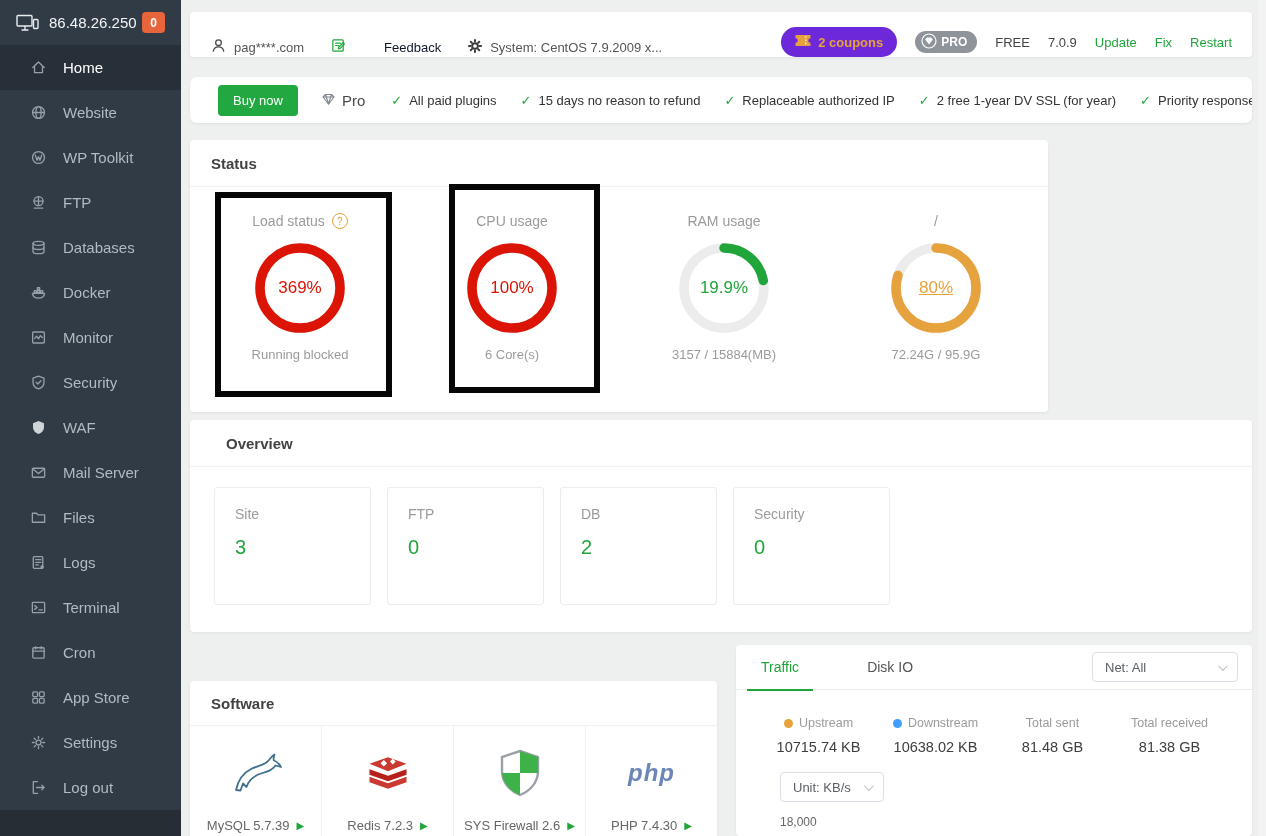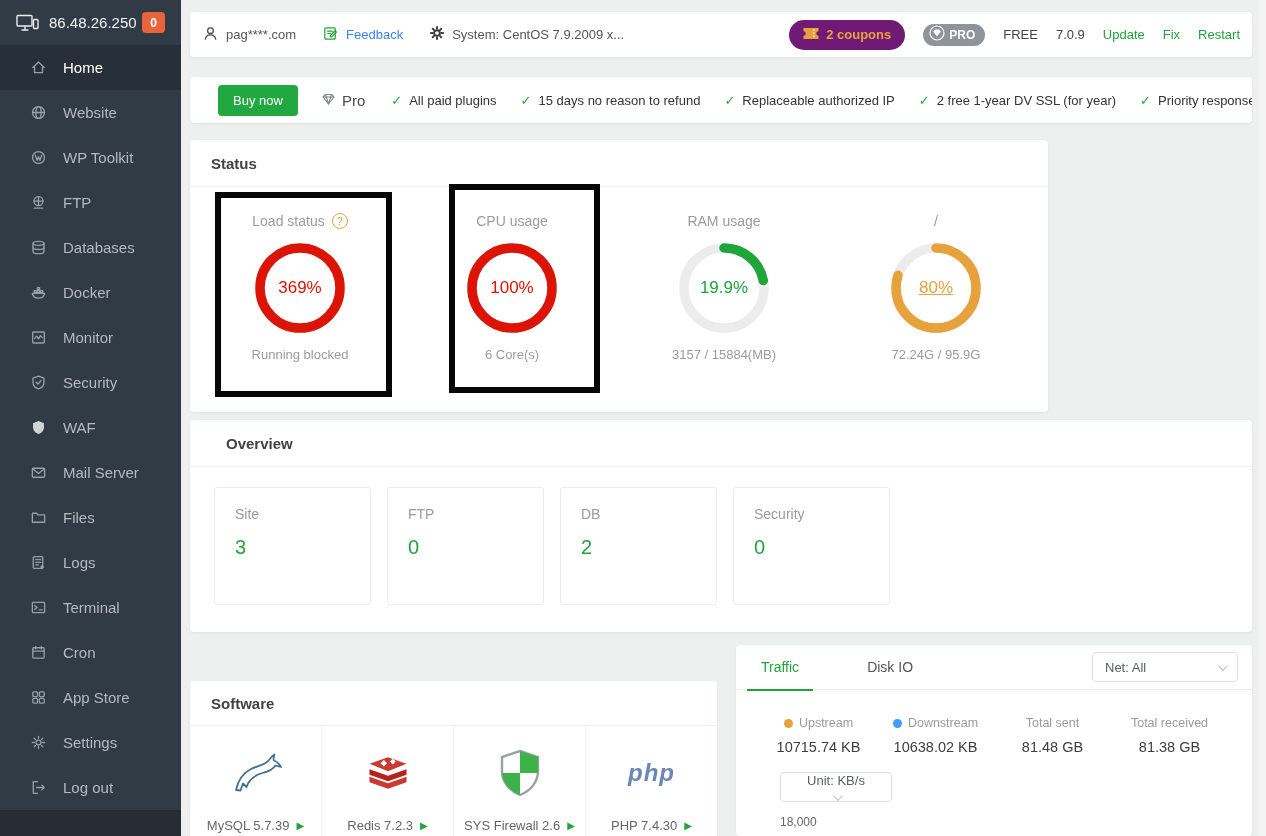--- a/index.html
+++ b/index.html
@@ -20,38 +20,38 @@
   .sb-label { color:#b3bac1; font-size:15px; margin-left:16px; }
   .sb-item.active .sb-label { color:#ffffff; }
   .sb-footer { position:absolute; left:0; bottom:0; width:181px; height:26px; background:#262d35; }
 
   
   .card { position:absolute; background:#fff; border-radius:4px; box-shadow:0 1px 3px rgba(0,0,0,.06); }
   .panel-head { display:flex; align-items:center; padding:0 21px; border-bottom:1px solid #f0f0f0;
                 font-size:15px; font-weight:bold; color:#424242; }
 
   
-  .topbar { left:190px; top:12px; width:1062px; height:45px; display:flex; align-items:center; padding:0 12px; font-size:13px; }
+  .topbar { left:190px; top:12px; width:1062px; height:45px; display:flex; align-items:flex-end; padding:0 20px; font-size:13px; }
   .tb-item { display:flex; align-items:center; margin-right:26px; color:#555; cursor:pointer; }
   .tb-item .lbl { margin-left:7px; }
-  .tb-green { color:#3b82f6; }
+  .tb-green { color:#0f172a;gap:30px; }
   .tb-right { margin-left:auto; display:flex; align-items:center; }
   .tb-right > * { margin-left:18px; }
-  .coupons { background:#701a75; border-radius:16px; padding:7px 14px; color:#e6a23c; font-weight:bold;
+  .coupons { background:#6d28d9; border-radius:16px; padding:7px 14px; color:#e6a23c; font-weight:bold;
              display:flex; align-items:center; cursor:pointer; }
   .coupons .lbl { margin-left:7px; }
   .pro-pill { background:#8f939a; border-radius:11px; height:22px; padding:0 10px 0 6px; display:flex; align-items:center;
               color:#fff; font-size:12px; font-weight:bold; cursor:pointer; }
   .pro-pill .lbl { margin-left:4px; }
   .tb-plain { color:#444; }
   .tb-link { color:#20a53a; cursor:pointer; }
 
   
   .promo { left:190px; top:77px; width:1062px; height:46px; display:flex; align-items:center;
-           padding:0 28px; white-space:nowrap; overflow:hidden; }
+           padding:0 28px; white-space:nowrap; overflow:hidden;border-radius:7px; }
   .buy-btn { background:#22a841; color:#fff; font-size:13px; border:none; border-radius:4px;
              padding:8px 15px; margin-right:22px; cursor:pointer; }
   .pro-group { display:flex; align-items:center; margin-right:26px; color:#4a4a4a; font-size:15px; }
   .pro-group .lbl { margin-left:5px; }
   .feature { display:flex; align-items:center; margin-right:24px; font-size:13px; color:#333; }
   .check { color:#20a53a; font-weight:bold; margin-right:7px; font-size:13px; }
   .check::before { content:"\2713"; }
 
   
   .status { left:190px; top:140px; width:858px; height:272px; }
@@ -99,21 +99,21 @@
   .select { border:1px solid #dcdfe6; border-radius:4px; height:30px; display:flex; align-items:center;
             justify-content:space-between; padding:0 12px; font-size:13px; color:#5a5e66; cursor:pointer; background:#fff; }
   .net-select { position:absolute; right:14px; top:7px; width:146px; }
   .chev { width:7px; height:7px; border-right:1.4px solid #b8bcc2; border-bottom:1.4px solid #b8bcc2;
           transform:rotate(45deg) translateY(-2px); }
   .t-stats { display:flex; padding:26px 24px 0; }
   .t-cell { flex:1; text-align:center; }
   .t-lrow { display:flex; align-items:center; justify-content:center; font-size:12.5px; color:#9b9b9b; }
   .dot { width:9px; height:9px; border-radius:50%; margin-right:6px; }
   .t-value { margin-top:9px; font-size:14.5px; color:#3e3e3e; }
-  .unit-select { margin:17px 0 0 44px; width:112px;flex-direction:column; }
+  .unit-select { margin:17px 0 0 44px; width:104px; }
   .t-axis { margin:13px 0 0 44px; font-size:12px; color:#666; }
 
   
   .scrollbar { position:absolute; right:0; top:0; width:8px; height:836px; background:#f3f3f3; }
 </style>
 </head>
 <body>
 
 <div class="screen">
 

